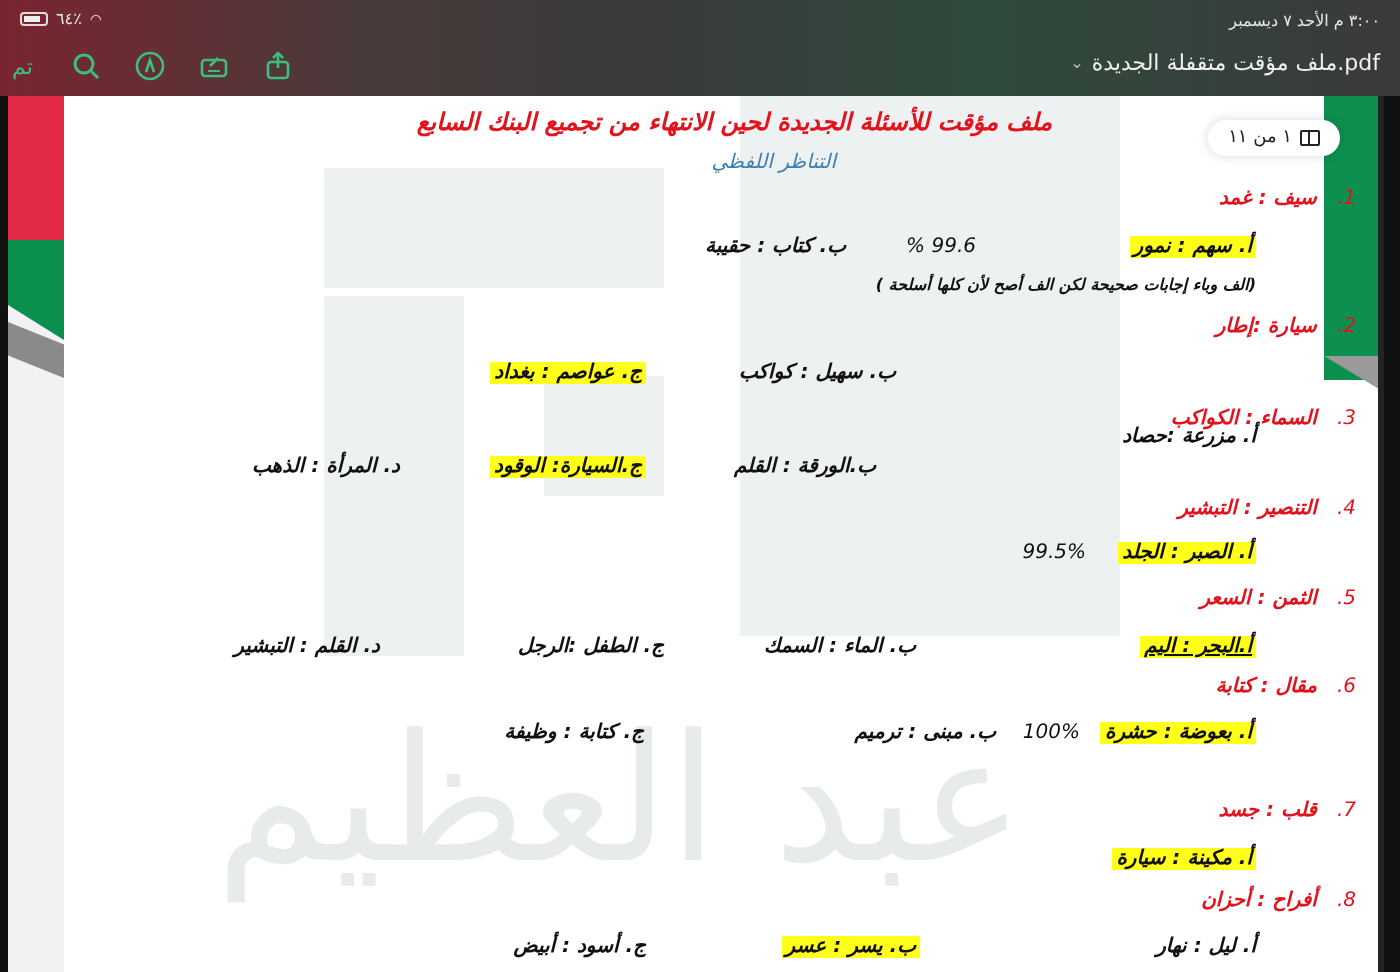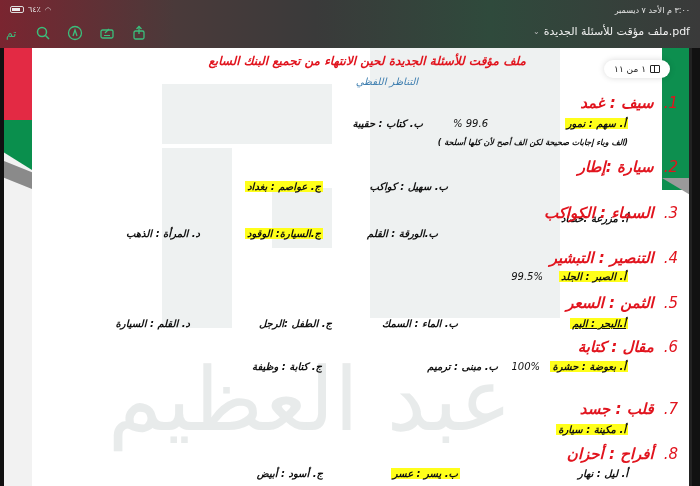--- a/index.html
+++ b/index.html
@@ -40,21 +40,21 @@
   .watermark { position: absolute; left: 60px; top: 300px; width: 420px; height: 140px; color: #e6e9e9; font-size: 88px; font-family: "DejaVu Serif", serif; direction: rtl; white-space: nowrap; opacity: 0.9; }
 
   .page-badge { position: absolute; right: 22px; top: 12px; background: #fff; border-radius: 14px; padding: 4px 10px; font-size: 9px; color: #222; display: flex; align-items: center; gap: 4px; box-shadow: 0 0 6px rgba(0,0,0,0.15); direction: rtl; }
   .badge-icon { width: 10px; height: 8px; border: 1.3px solid #222; border-radius: 1px; position: relative; }
   .badge-icon::after { content: ""; position: absolute; left: 3px; top: 0; width: 1.3px; height: 100%; background: #222; }
 
   .content { position: absolute; left: 16px; top: 0; width: 660px; height: 358px; direction: rtl; font-style: italic; }
   .title { position: absolute; right: 182px; top: 6px; color: #e1141e; font-weight: bold; font-size: 12px; }
   .subtitle { position: absolute; right: 290px; top: 28px; color: #3f7fb0; font-size: 10px; }
 
-  .q { position: absolute; color: #e1141e; font-size: 15px; font-weight: bold; }
+  .q { position: absolute; color: #e1141e; font-size: 10px; font-weight: bold; }
   .qnum { font-weight: normal; margin-left: 10px; }
   .opt { position: absolute; font-size: 10px; font-weight: bold; color: #111; white-space: nowrap; }
   .hl { background: #ffff1a; padding: 0 2px; }
   .ul { text-decoration: underline; }
   .note { position: absolute; font-size: 8px; color: #111; font-weight: bold; white-space: nowrap; }
 </style>
 </head>
 <body>
 
 <div class="topbar">
@@ -90,21 +90,21 @@
       </span>
       <span class="tool">
         <svg viewBox="0 0 16 16">
             <rect x="3" y="6" width="10" height="8" rx="1.5" fill="none" stroke="#3bbf7c" stroke-width="1.3"></rect>
             <line x1="8" y1="1.5" x2="8" y2="9" stroke="#3bbf7c" stroke-width="1.3"></line>
             <path d="M5.5 4 L8 1.5 L10.5 4" fill="none" stroke="#3bbf7c" stroke-width="1.3"></path>
           </svg>
       </span>
     </div>
     <div class="doc-title">
-      <span>pdf.ملف مؤقت للأسئلة الجديدة</span>
+      <span>pdf.ملف مؤقت متقفلة الجديدة</span>
       <span class="chev">⌄</span>
     </div>
   </div>
 </div>
 
 <div class="page-wrap">
   <div class="left-deco"></div>
   <div class="left-red"></div>
   <div class="left-green"></div>
   <div class="left-gray"></div>
@@ -156,21 +156,21 @@
       </div>
       <div class="opt" style="right:80px; top:223px;"><span class="hl">أ. الصبر : الجلد</span></div>
       <div class="opt" style="right:165px; top:223px; font-weight:normal;">99.5%</div>
 
       <div class="q" style="right:30px; top:246px;">
         <span class="qnum">5.</span><span>الثمن : السعر</span>
       </div>
       <div class="opt" style="right:80px; top:270px;"><span class="hl ul">أ.البحر : اليم</span></div>
       <div class="opt" style="right:250px; top:270px;">ب. الماء : السمك</div>
       <div class="opt" style="right:376px; top:270px;">ج. الطفل :الرجل</div>
-      <div class="opt" style="right:518px; top:270px;">د. القلم : السيارة</div>
+      <div class="opt" style="right:518px; top:270px;">د. القلم : التبشير</div>
 
       <div class="q" style="right:30px; top:290px;">
         <span class="qnum">6.</span><span>مقال : كتابة</span>
       </div>
       <div class="opt" style="right:80px; top:313px;"><span class="hl">أ. بعوضة : حشرة</span></div>
       <div class="opt" style="right:168px; top:313px; font-weight:normal;">100%</div>
       <div class="opt" style="right:210px; top:313px;">ب. مبنى : ترميم</div>
       <div class="opt" style="right:386px; top:313px;">ج. كتابة : وظيفة</div>
 
       <div class="q" style="right:30px; top:352px;">

